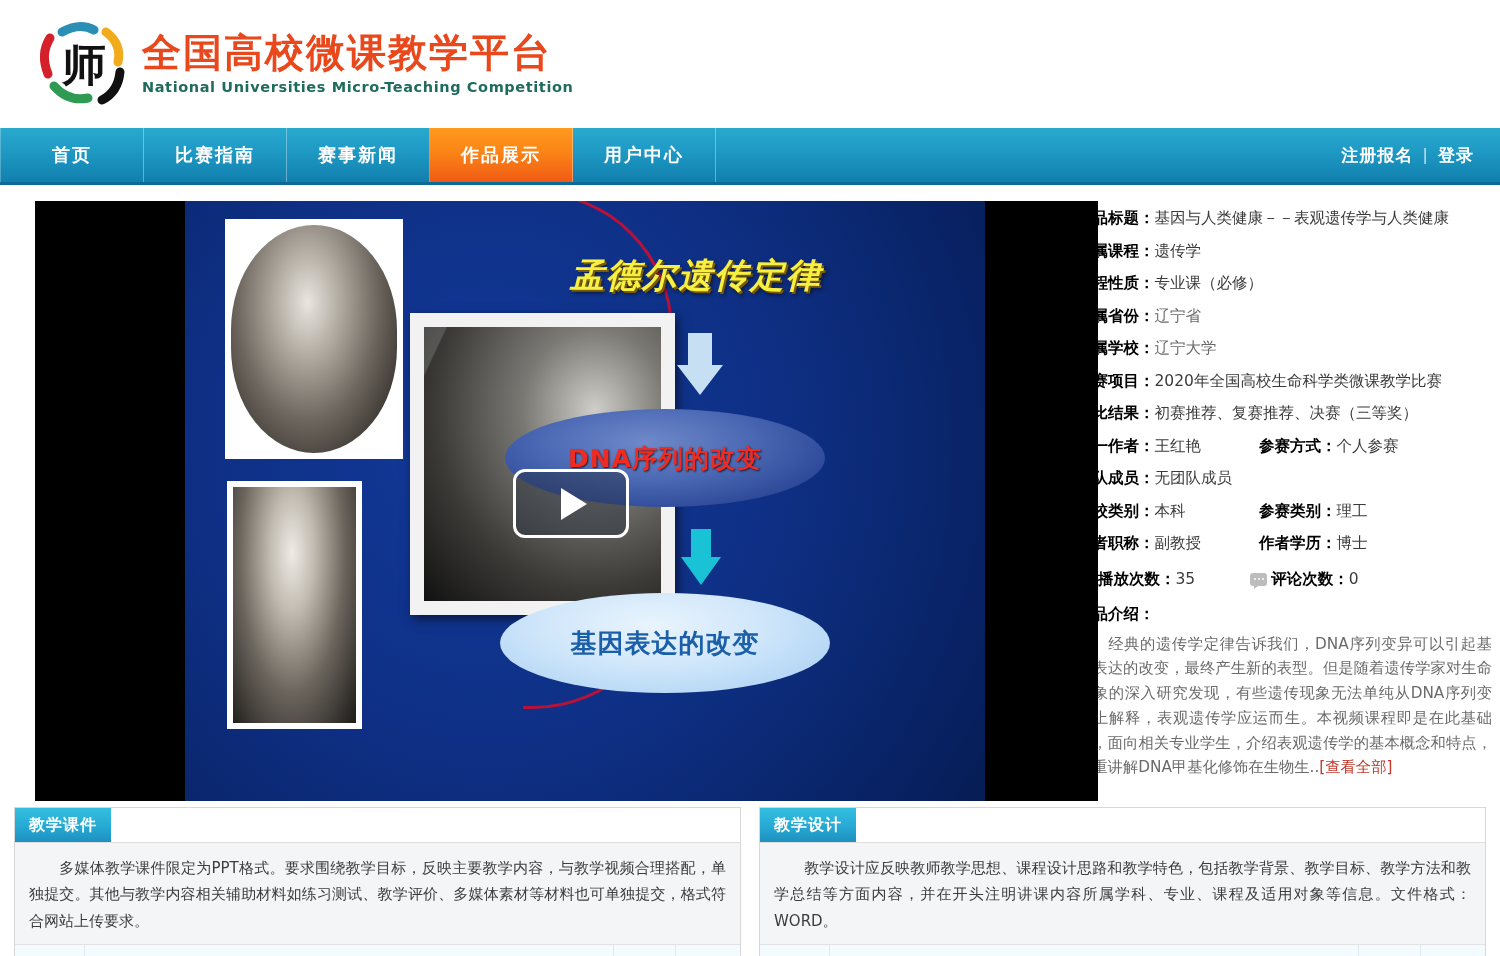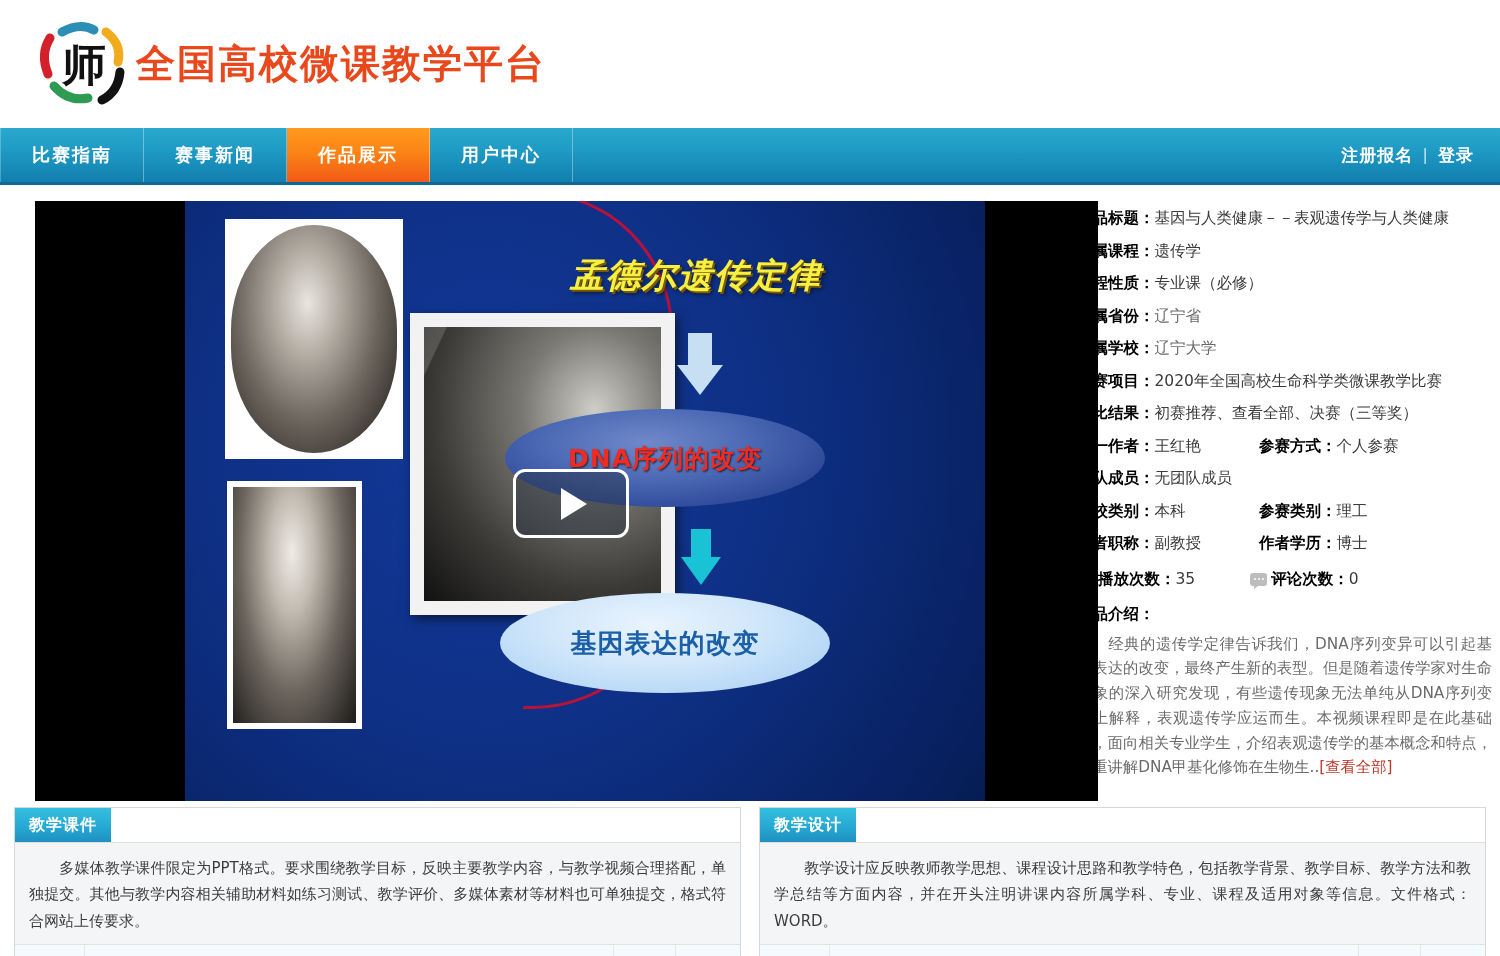--- a/index.html
+++ b/index.html
@@ -8,21 +8,21 @@
     background:#ffffff;
     font-family:"Liberation Sans","DejaVu Sans",sans-serif;
     color:#333;
   }
   .page{position:relative;width:1500px;height:956px;background:#fff;}
 
   
   .header{height:128px;background:#fff;position:relative;}
   .logo-wrap{position:absolute;left:32px;top:14px;width:600px;height:100px;display:flex;align-items:center;}
   .logo-mark{width:104px;height:96px;position:relative;flex:0 0 auto;}
-  .logo-text{margin-left:0;}
+  .logo-text{margin-left:6px;}
   .logo-cn{font-size:39px;font-weight:bold;color:#E8481C;letter-spacing:2px;line-height:1.05;
            font-family:"DejaVu Sans","Liberation Sans",sans-serif;}
   .logo-en{font-size:14.5px;color:#1f6b5e;letter-spacing:.6px;margin-top:5px;font-weight:bold;
            font-family:"DejaVu Sans","Liberation Sans",sans-serif;}
 
   
   .nav{height:54px;background:linear-gradient(to bottom,#2aa9cf 0%,#1e9ac4 42%,#127fae 100%);
        border-bottom:3px solid #0b6b96;display:flex;align-items:stretch;position:relative;}
   .nav-left{display:flex;align-items:stretch;}
   .nav-item{min-width:142px;display:flex;align-items:center;justify-content:center;
@@ -151,26 +151,28 @@
           <path d="M18 22 Q8 38 16 58" stroke="#d3202a" stroke-width="9" fill="none" stroke-linecap="round"></path>
           <path d="M30 16 Q48 6 62 14" stroke="#2b8fb5" stroke-width="9" fill="none" stroke-linecap="round"></path>
           <path d="M74 16 Q90 28 86 46" stroke="#f2ab1d" stroke-width="9" fill="none" stroke-linecap="round"></path>
           <path d="M88 56 Q86 76 70 84" stroke="#111111" stroke-width="9" fill="none" stroke-linecap="round"></path>
           <path d="M22 70 Q36 86 56 82" stroke="#2e9a52" stroke-width="9" fill="none" stroke-linecap="round"></path>
           <text x="52" y="64" font-size="44" font-weight="bold" fill="#111" text-anchor="middle" font-family="DejaVu Sans, sans-serif">师</text>
         </svg>
       </div>
       <div class="logo-text">
         <div class="logo-cn">全国高校微课教学平台</div>
+        <div class="logo-en">National Universities Micro-Teaching Competition</div>
       </div>
     </div>
   </div>
 
   <div class="nav">
     <div class="nav-left">
+      <div class="nav-item">首页</div>
       <div class="nav-item">比赛指南</div>
       <div class="nav-item">赛事新闻</div>
       <div class="nav-item active">作品展示</div>
       <div class="nav-item">用户中心</div>
     </div>
     <div class="nav-right">
       <span>注册报名</span>
       <span class="nav-sep">|</span>
       <span>登录</span>
     </div>
@@ -239,21 +241,21 @@
       <div class="info-row">
         <span class="lbl">所属学校：</span>
         <span class="val">辽宁大学</span>
       </div>
       <div class="info-row">
         <span class="lbl">参赛项目：</span>
         <span class="val dark">2020年全国高校生命科学类微课教学比赛</span>
       </div>
       <div class="info-row">
         <span class="lbl">评比结果：</span>
-        <span class="val dark">初赛推荐、查看全部、决赛（三等奖）</span>
+        <span class="val dark">初赛推荐、复赛推荐、决赛（三等奖）</span>
       </div>
 
       <div class="info-row">
         <span class="pair first">
           <span class="lbl">第一作者：</span>
           <span class="val dark">王红艳</span>
         </span>
         <span class="pair">
           <span class="lbl">参赛方式：</span>
           <span class="val dark">个人参赛</span>

